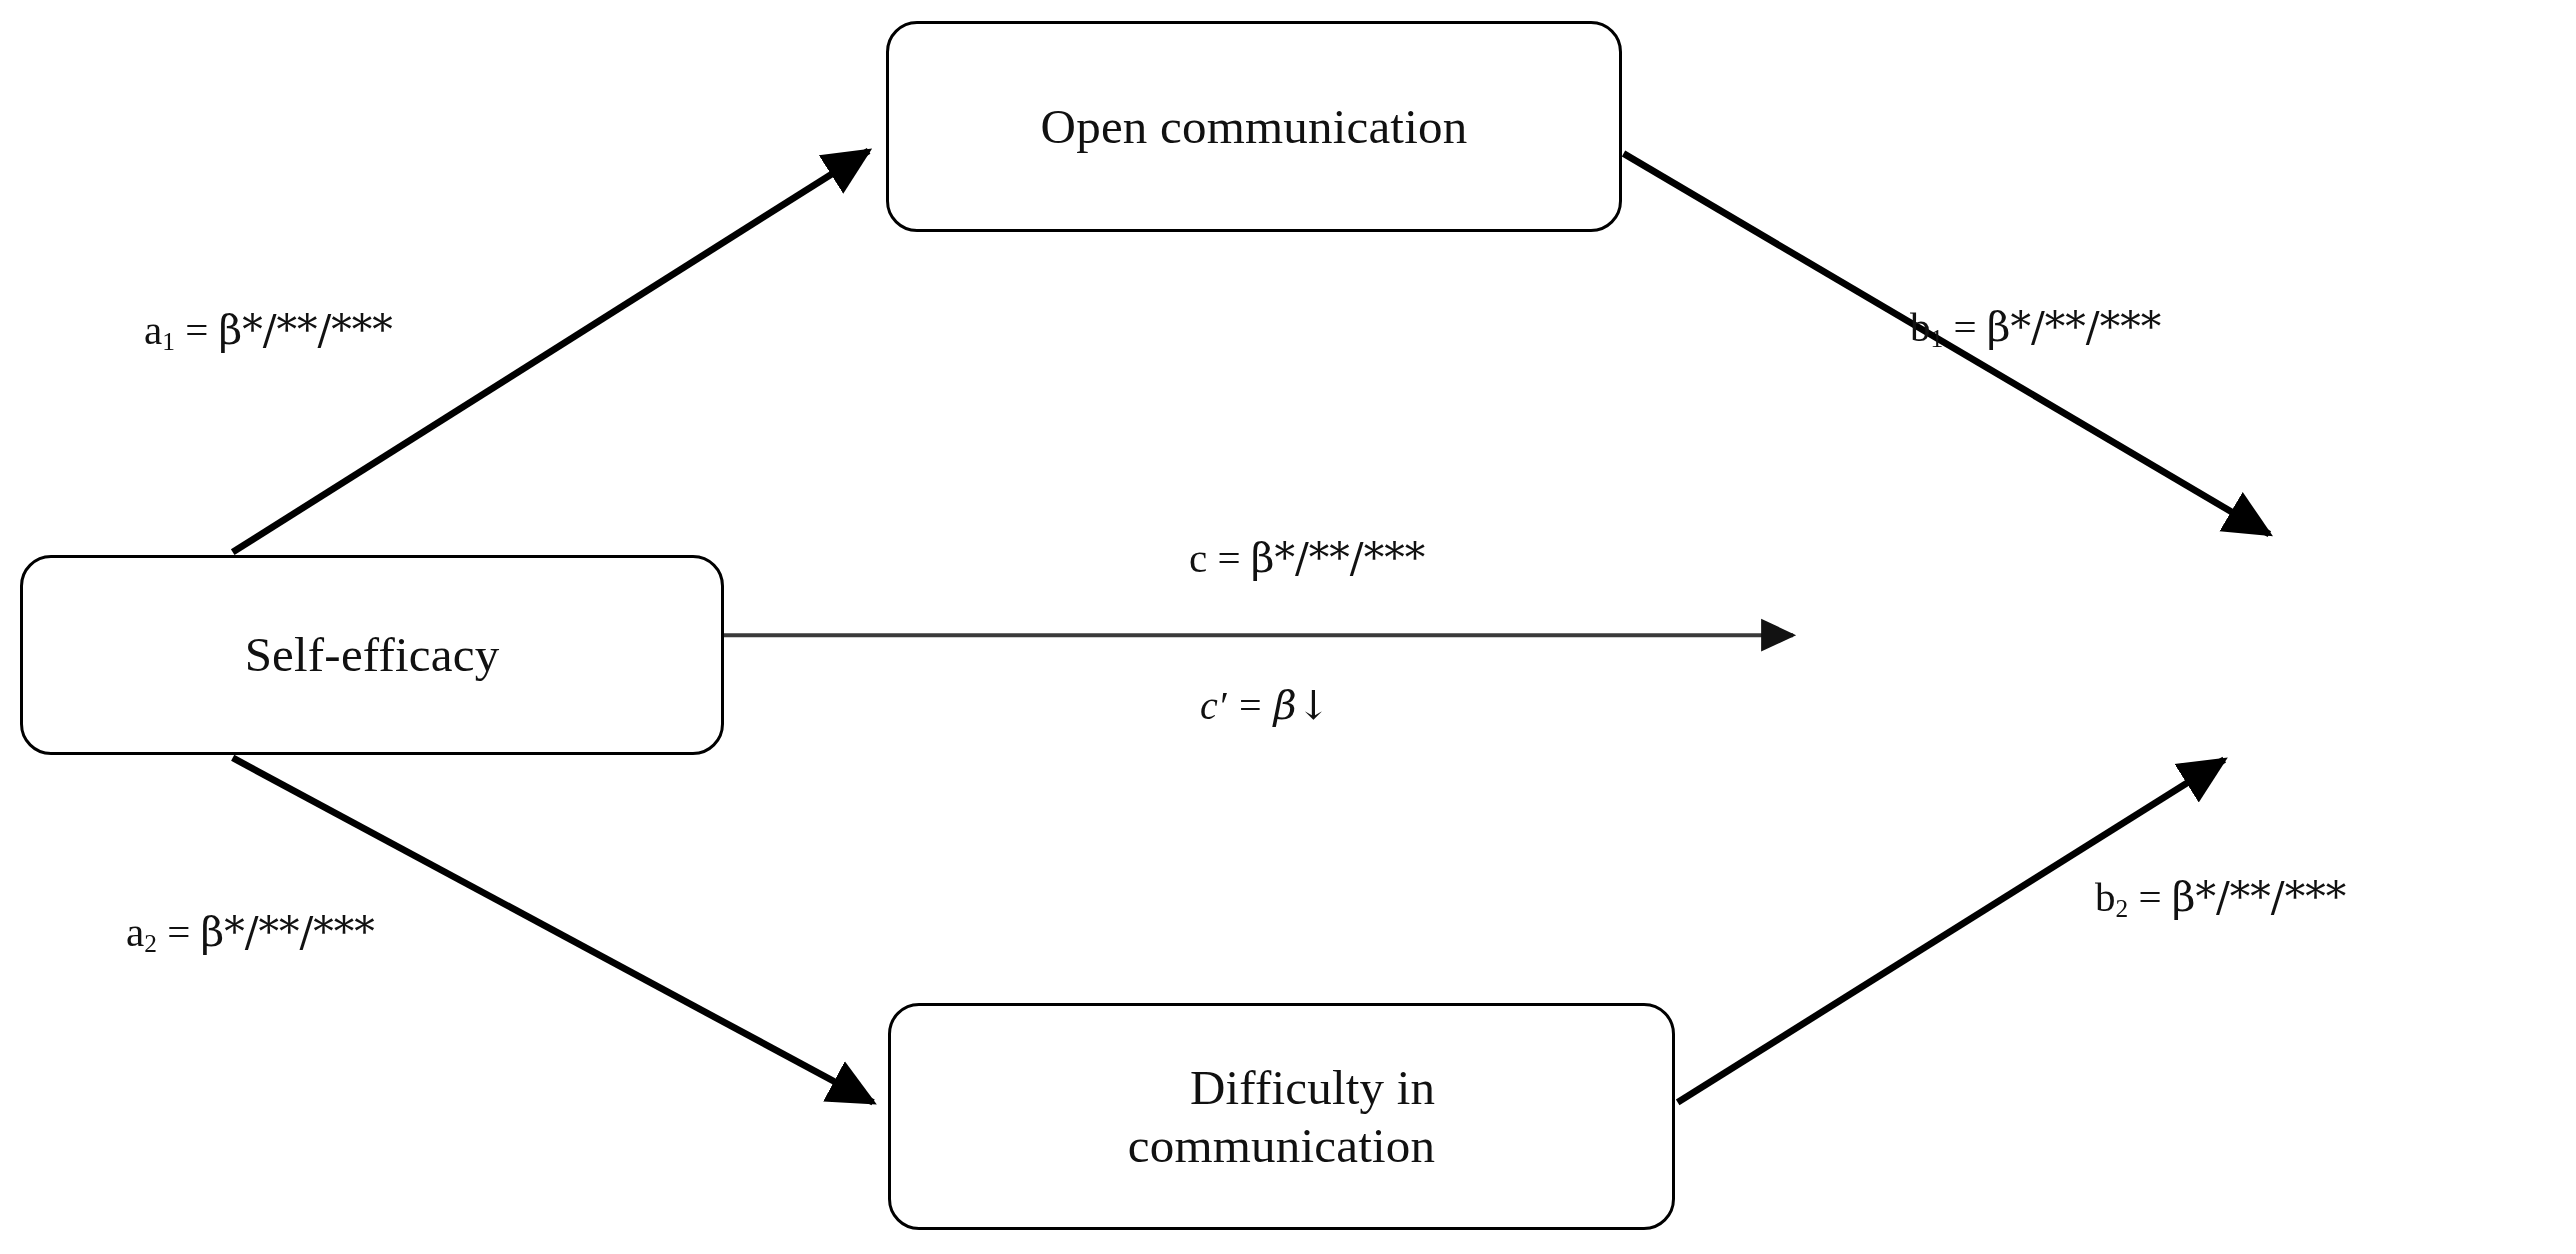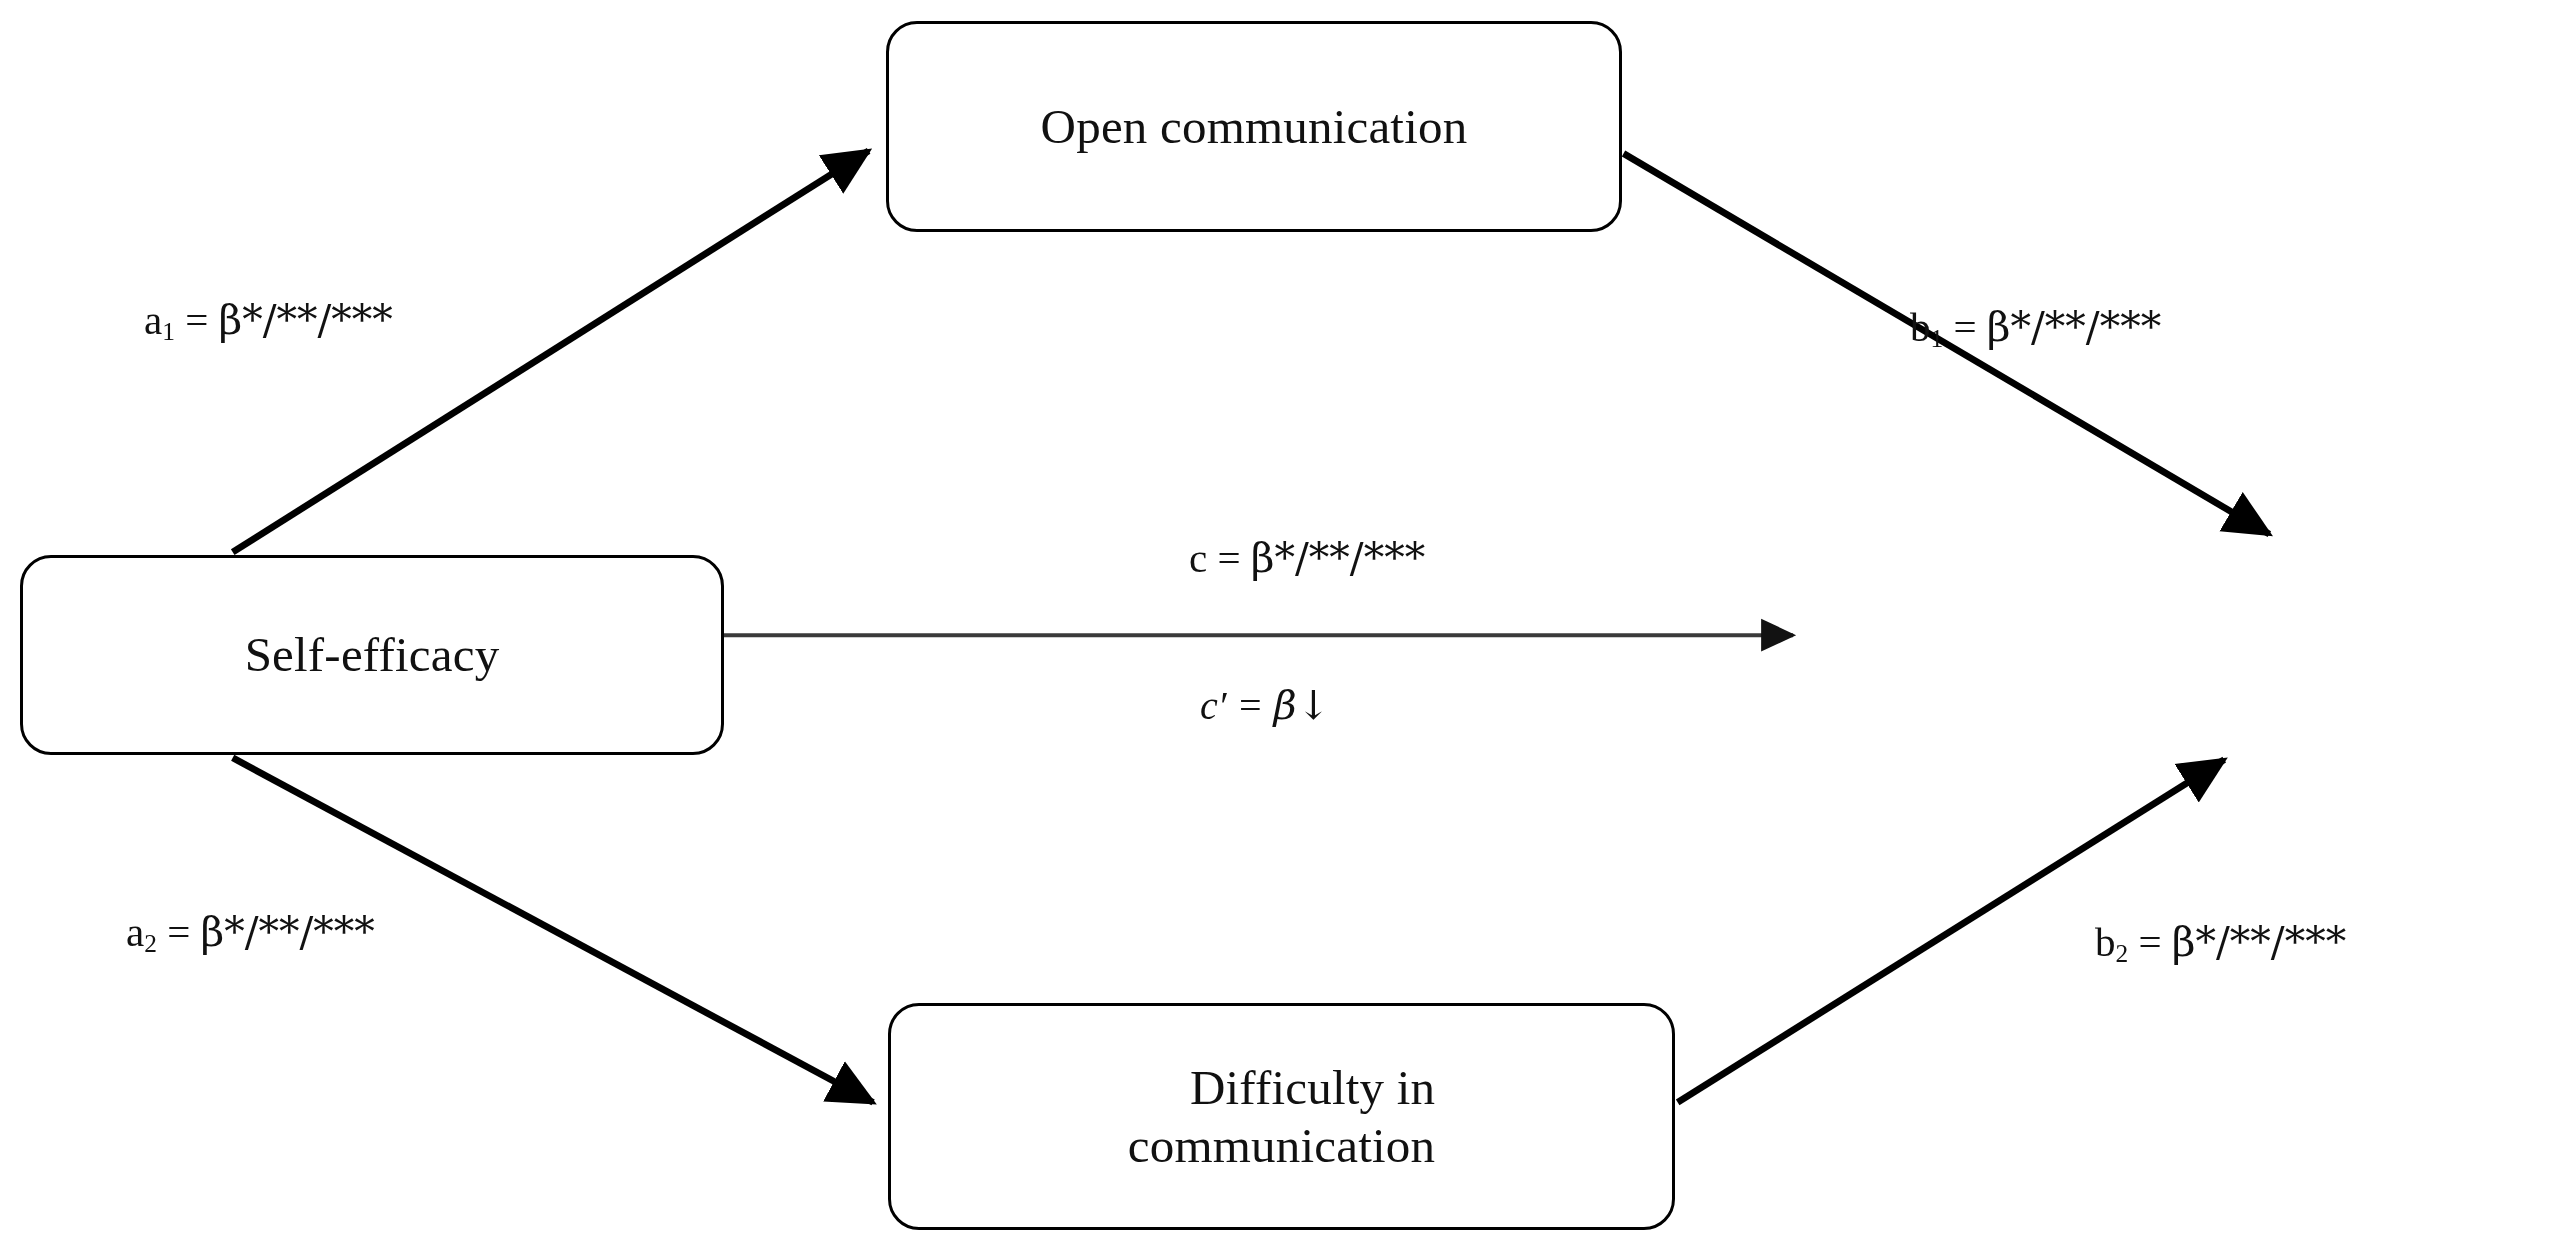--- a/index.html
+++ b/index.html
@@ -56,24 +56,24 @@
   }
   .path-label sub {
     font-size: 0.62em;
     vertical-align: baseline;
     position: relative;
     bottom: -0.22em;
   }
   .greek { font-family: "DejaVu Serif", "Liberation Serif", serif; }
   .ital  { font-style: italic; }
 
-  #label-a1 { left: 144px;  top: 300px; }
+  #label-a1 { left: 144px;  top: 310px; }
   #label-a2 { left: 126px;  top: 912px; }
   #label-b1 { left: 1910px; top: 307px; }
-  #label-b2 { left: 2095px; top: 877px; margin-top: 45px; }
+  #label-b2 { left: 2095px; top: 877px; }
   #label-c  { left: 1189px; top: 538px; }
   #label-cprime { left: 1200px; top: 685px; font-size: 40px; }
 </style>
 </head>
 <body>
 
 <div id="canvas">
 
   <svg id="diagram-svg" viewBox="0 0 2856 1391">
     <defs>

